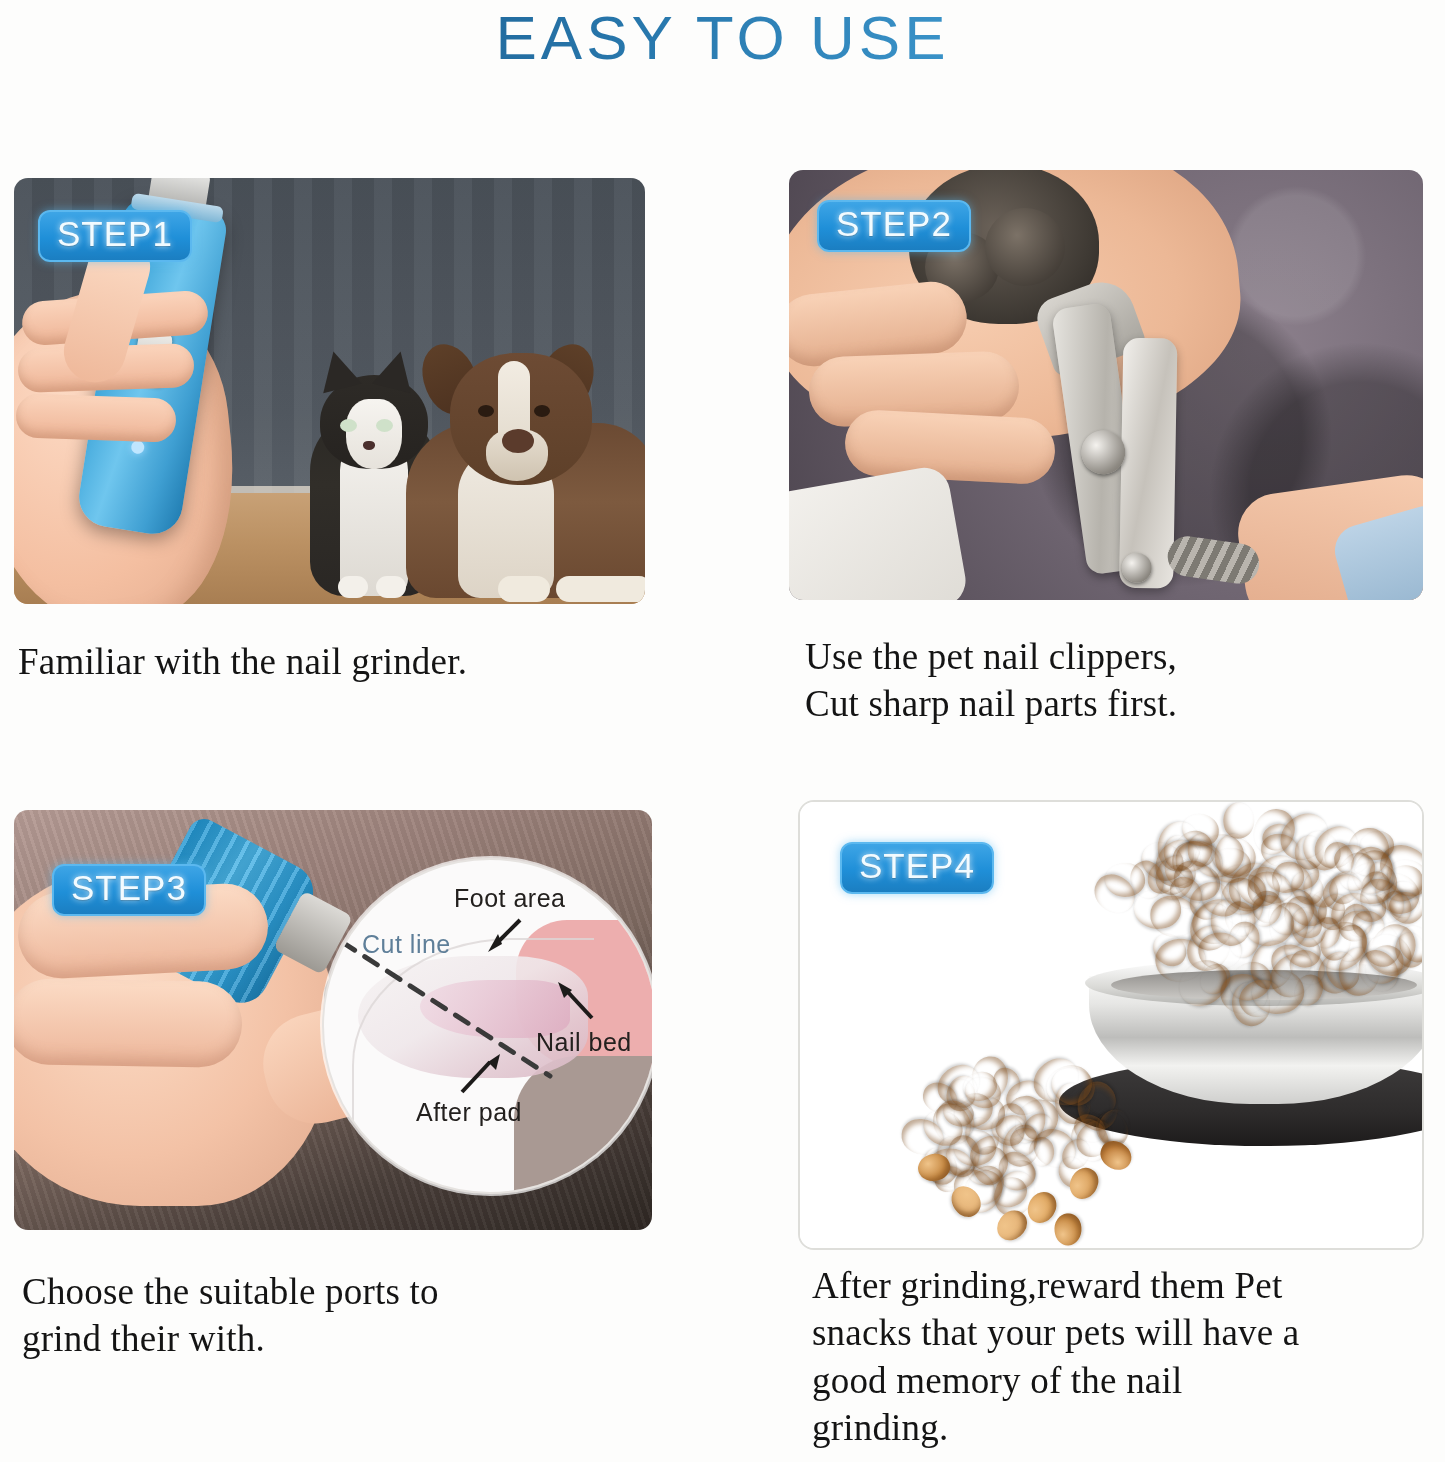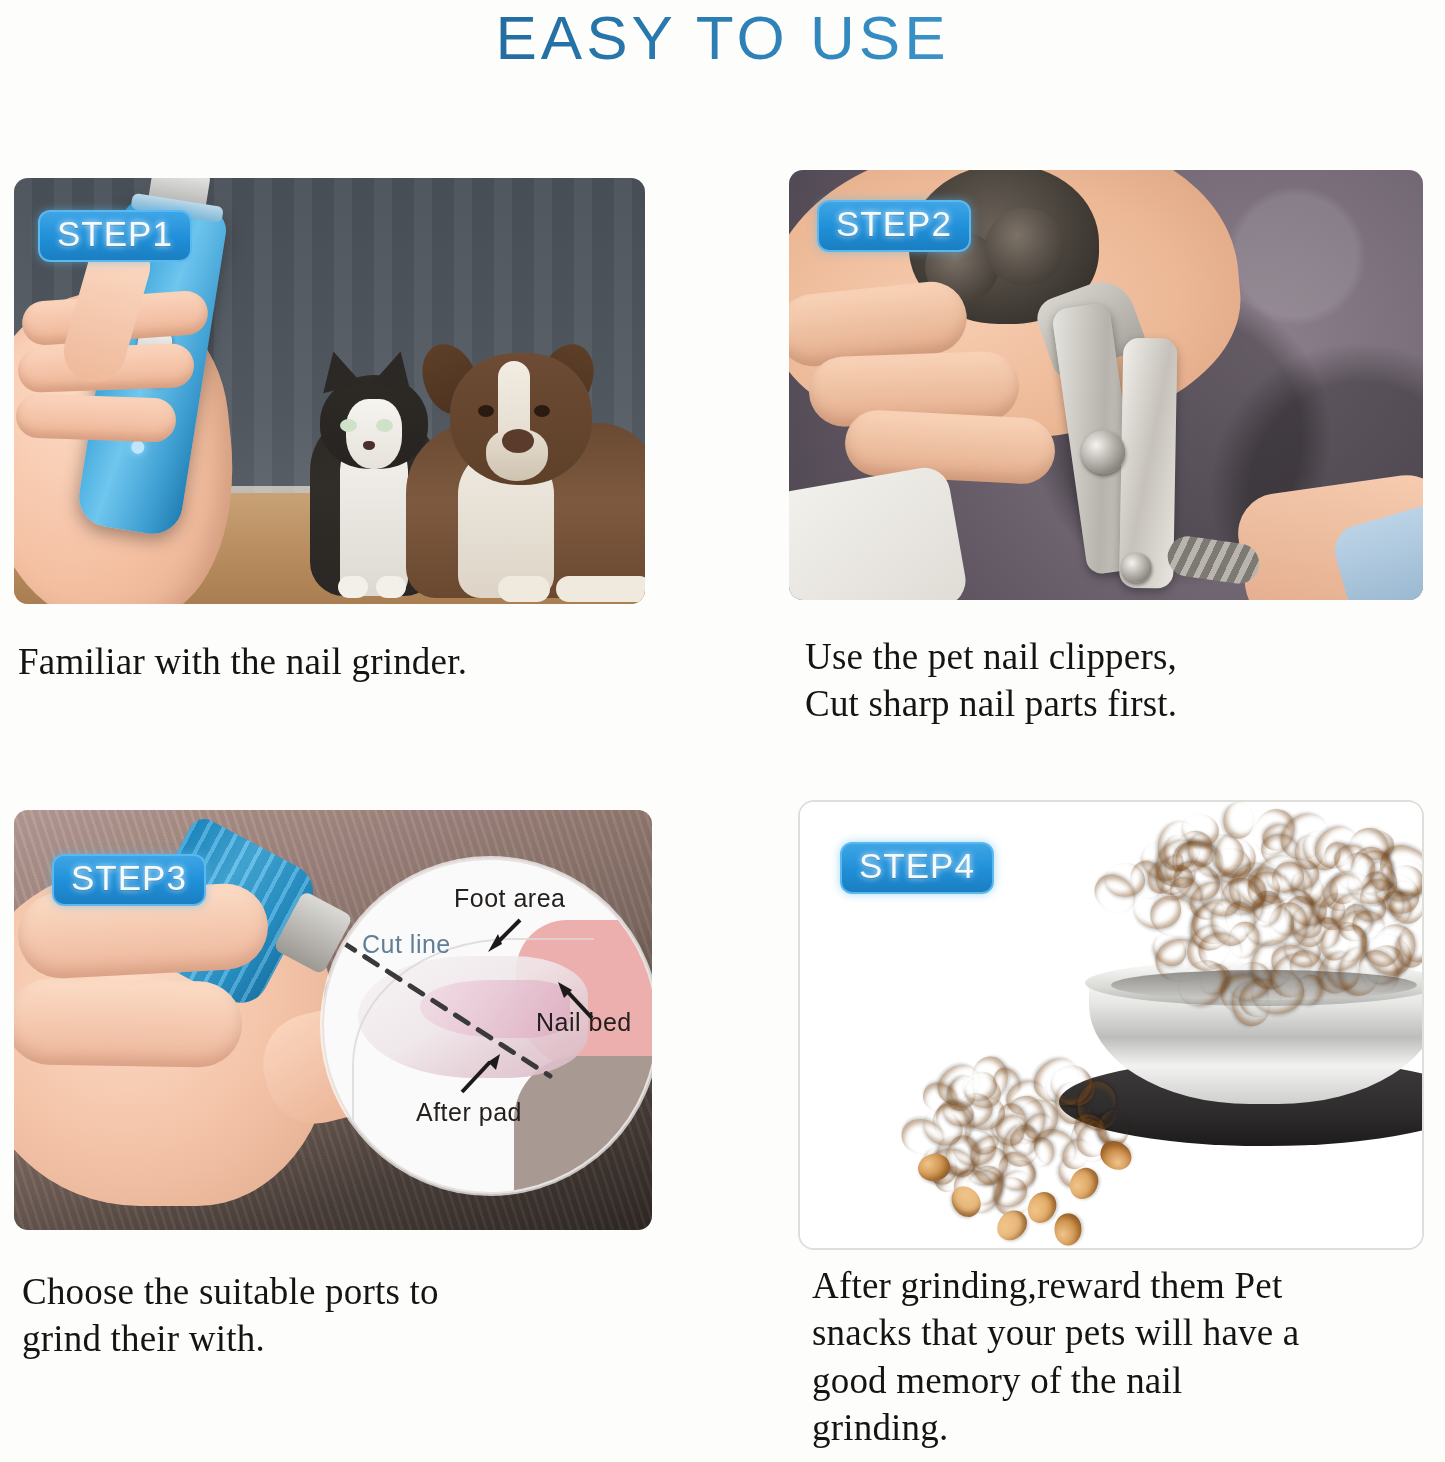--- a/index.html
+++ b/index.html
@@ -534,34 +534,34 @@
       </div>
 
       <div class="dlabel" style="left:130px;top:24px;">Foot area</div>
       <svg class="arrow" style="left:158px;top:54px;" width="44" height="44" viewBox="0 0 44 44">
         <line x1="38" y1="6" x2="14" y2="30" stroke="#1d1b1a" stroke-width="4"></line>
         <polygon points="6,38 20,30 16,20" fill="#1d1b1a"></polygon>
       </svg>
 
       <div class="dlabel blue" style="left:38px;top:70px;">Cut line</div>
 
-      <div class="dlabel" style="left:212px;top:148px;">Nail bed</div>
+      <div class="dlabel" style="left:212px;top:168px;">Nail bed</div>
       <svg class="arrow" style="left:228px;top:118px;" width="46" height="46" viewBox="0 0 46 46">
         <line x1="40" y1="40" x2="14" y2="12" stroke="#1d1b1a" stroke-width="4"></line>
         <polygon points="6,4 20,12 12,20" fill="#1d1b1a"></polygon>
       </svg>
 
       <div class="dlabel" style="left:92px;top:238px;">After pad</div>
       <svg class="arrow" style="left:132px;top:188px;" width="50" height="50" viewBox="0 0 50 50">
         <line x1="6" y1="44" x2="34" y2="14" stroke="#1d1b1a" stroke-width="4"></line>
         <polygon points="44,6 32,14 40,22" fill="#1d1b1a"></polygon>
       </svg>
     </div>
   </div>
-  <div class="badge" style="left:38px;top:44px;">STEP3</div>
+  <div class="badge" style="left:38px;top:54px;">STEP3</div>
 </div>
 <div class="caption" style="left:22px;top:1268px;width:700px;">Choose the suitable ports to
 grind their with.</div>
 
 <div class="panel" id="p4">
   <div class="photo framed">
     <div class="bg"></div>
     <div class="bowl">
       <div class="base"></div>
       <div class="body"></div>

